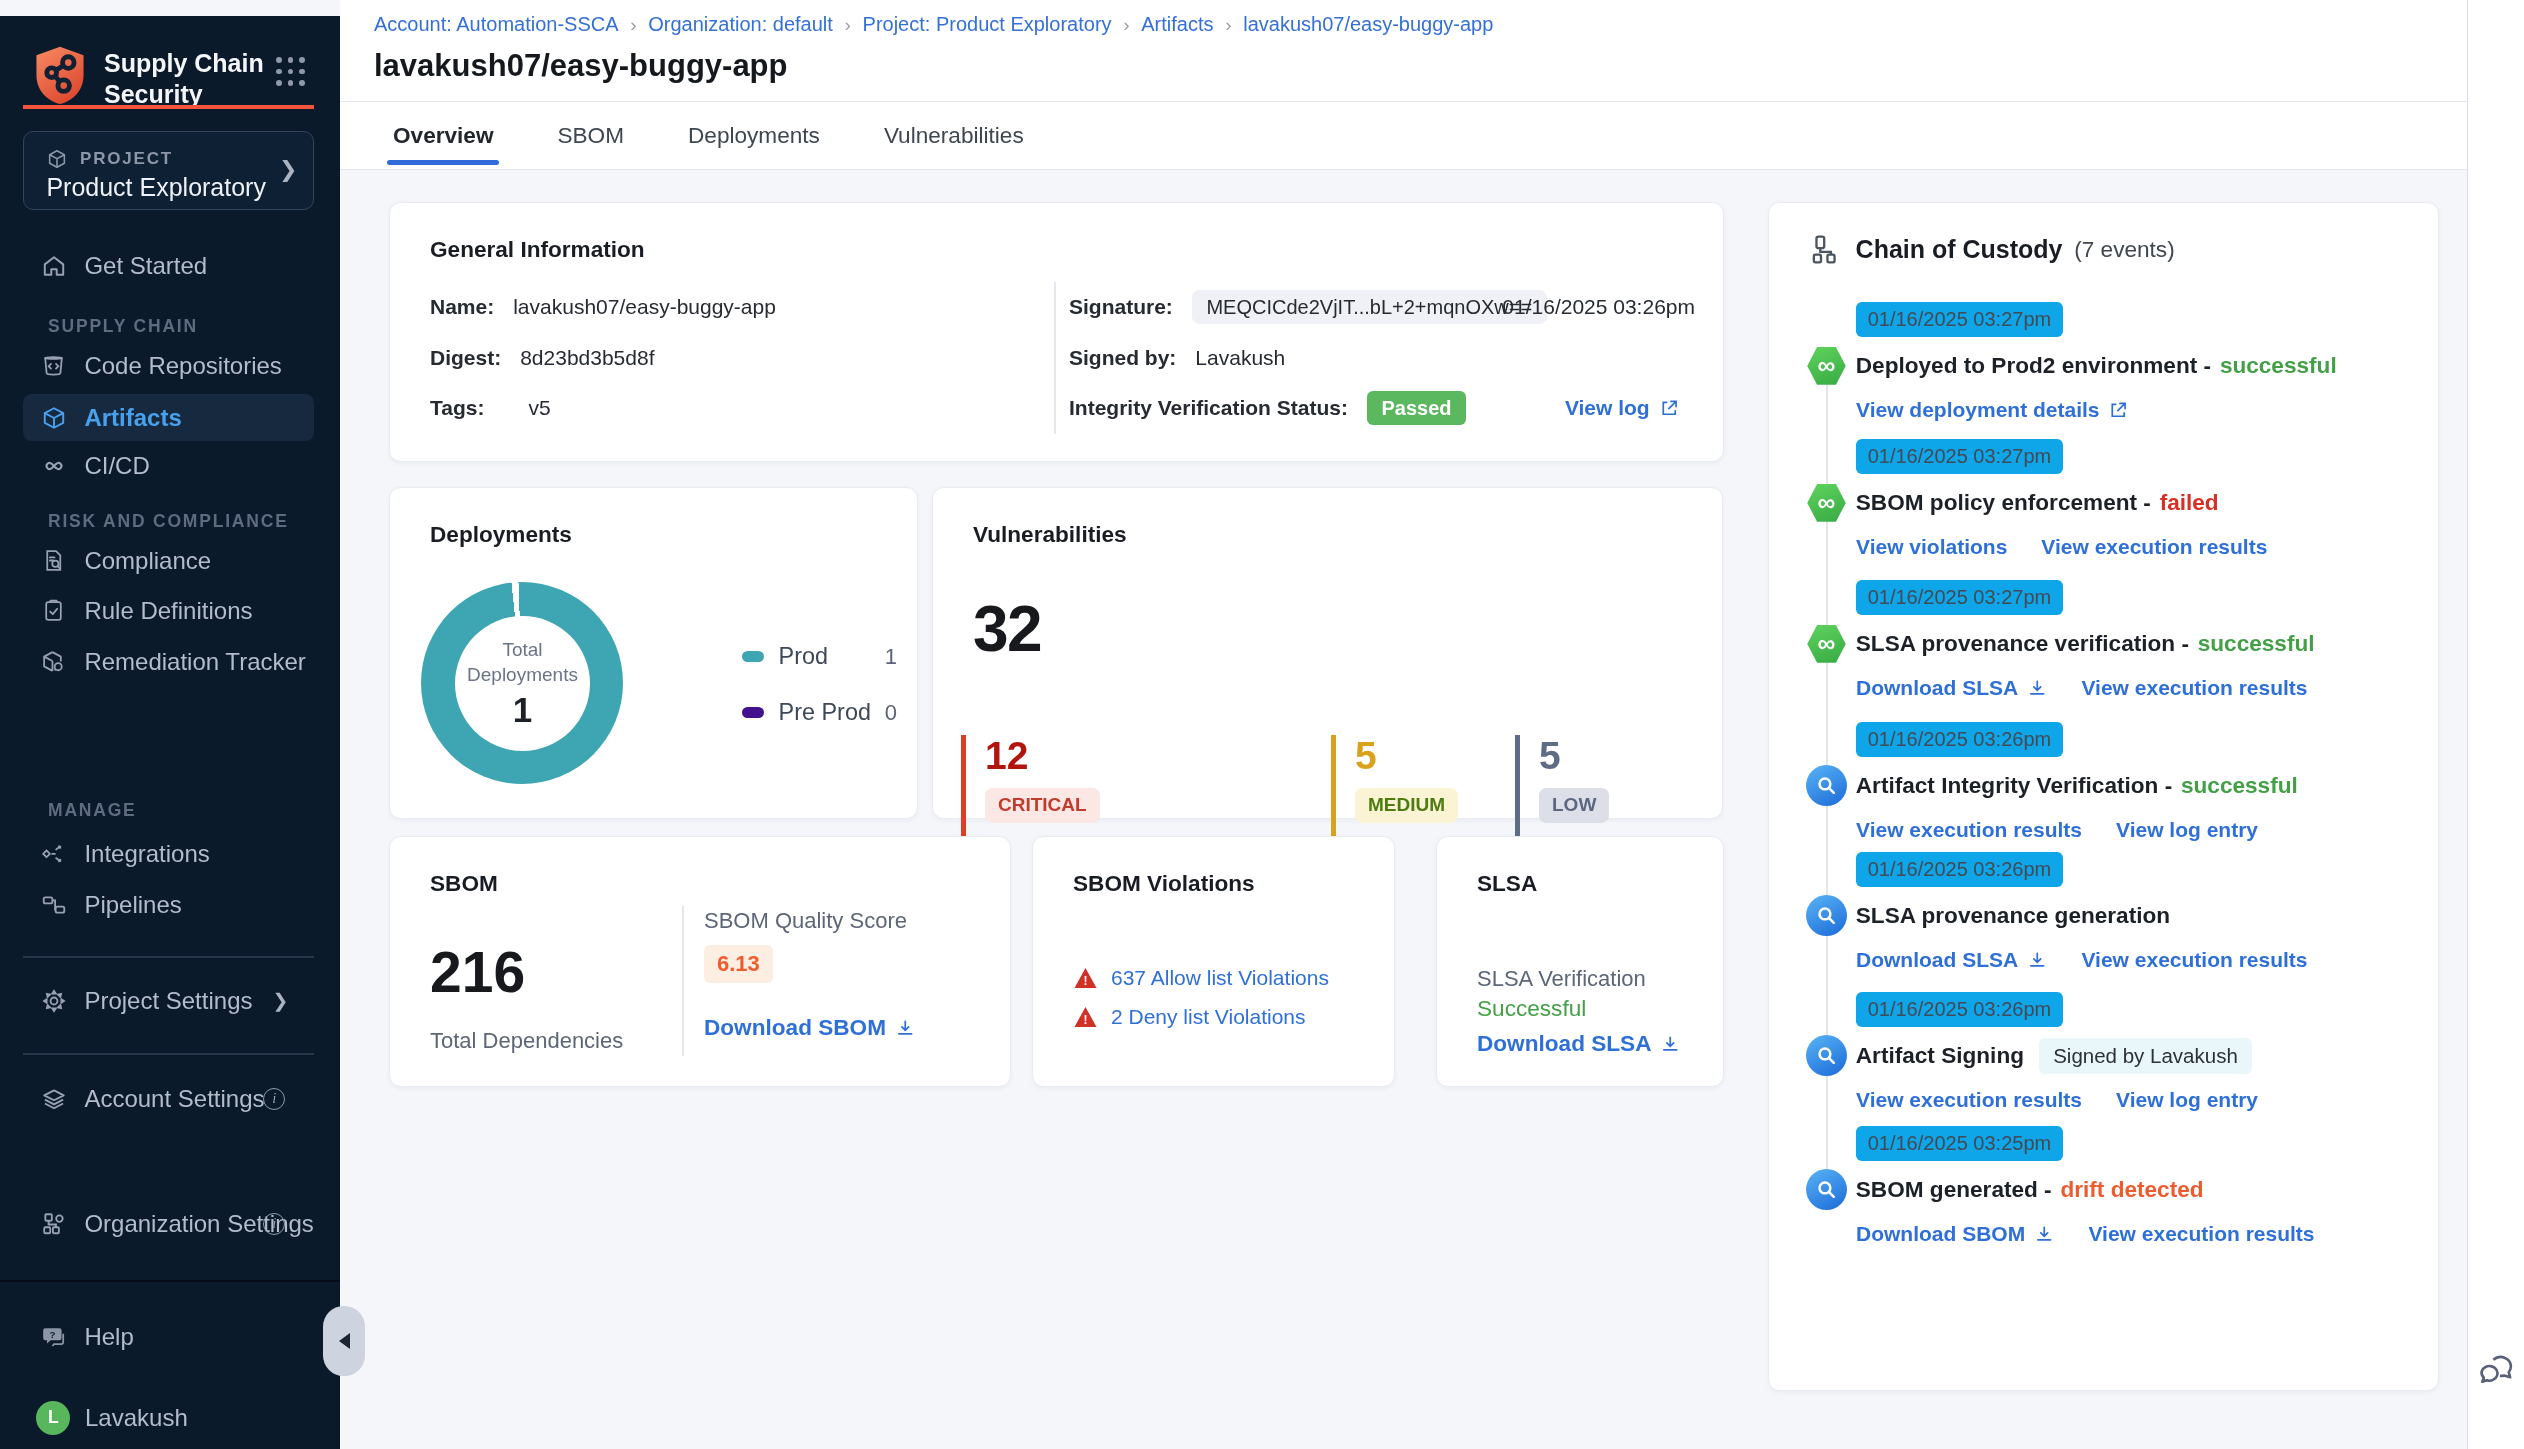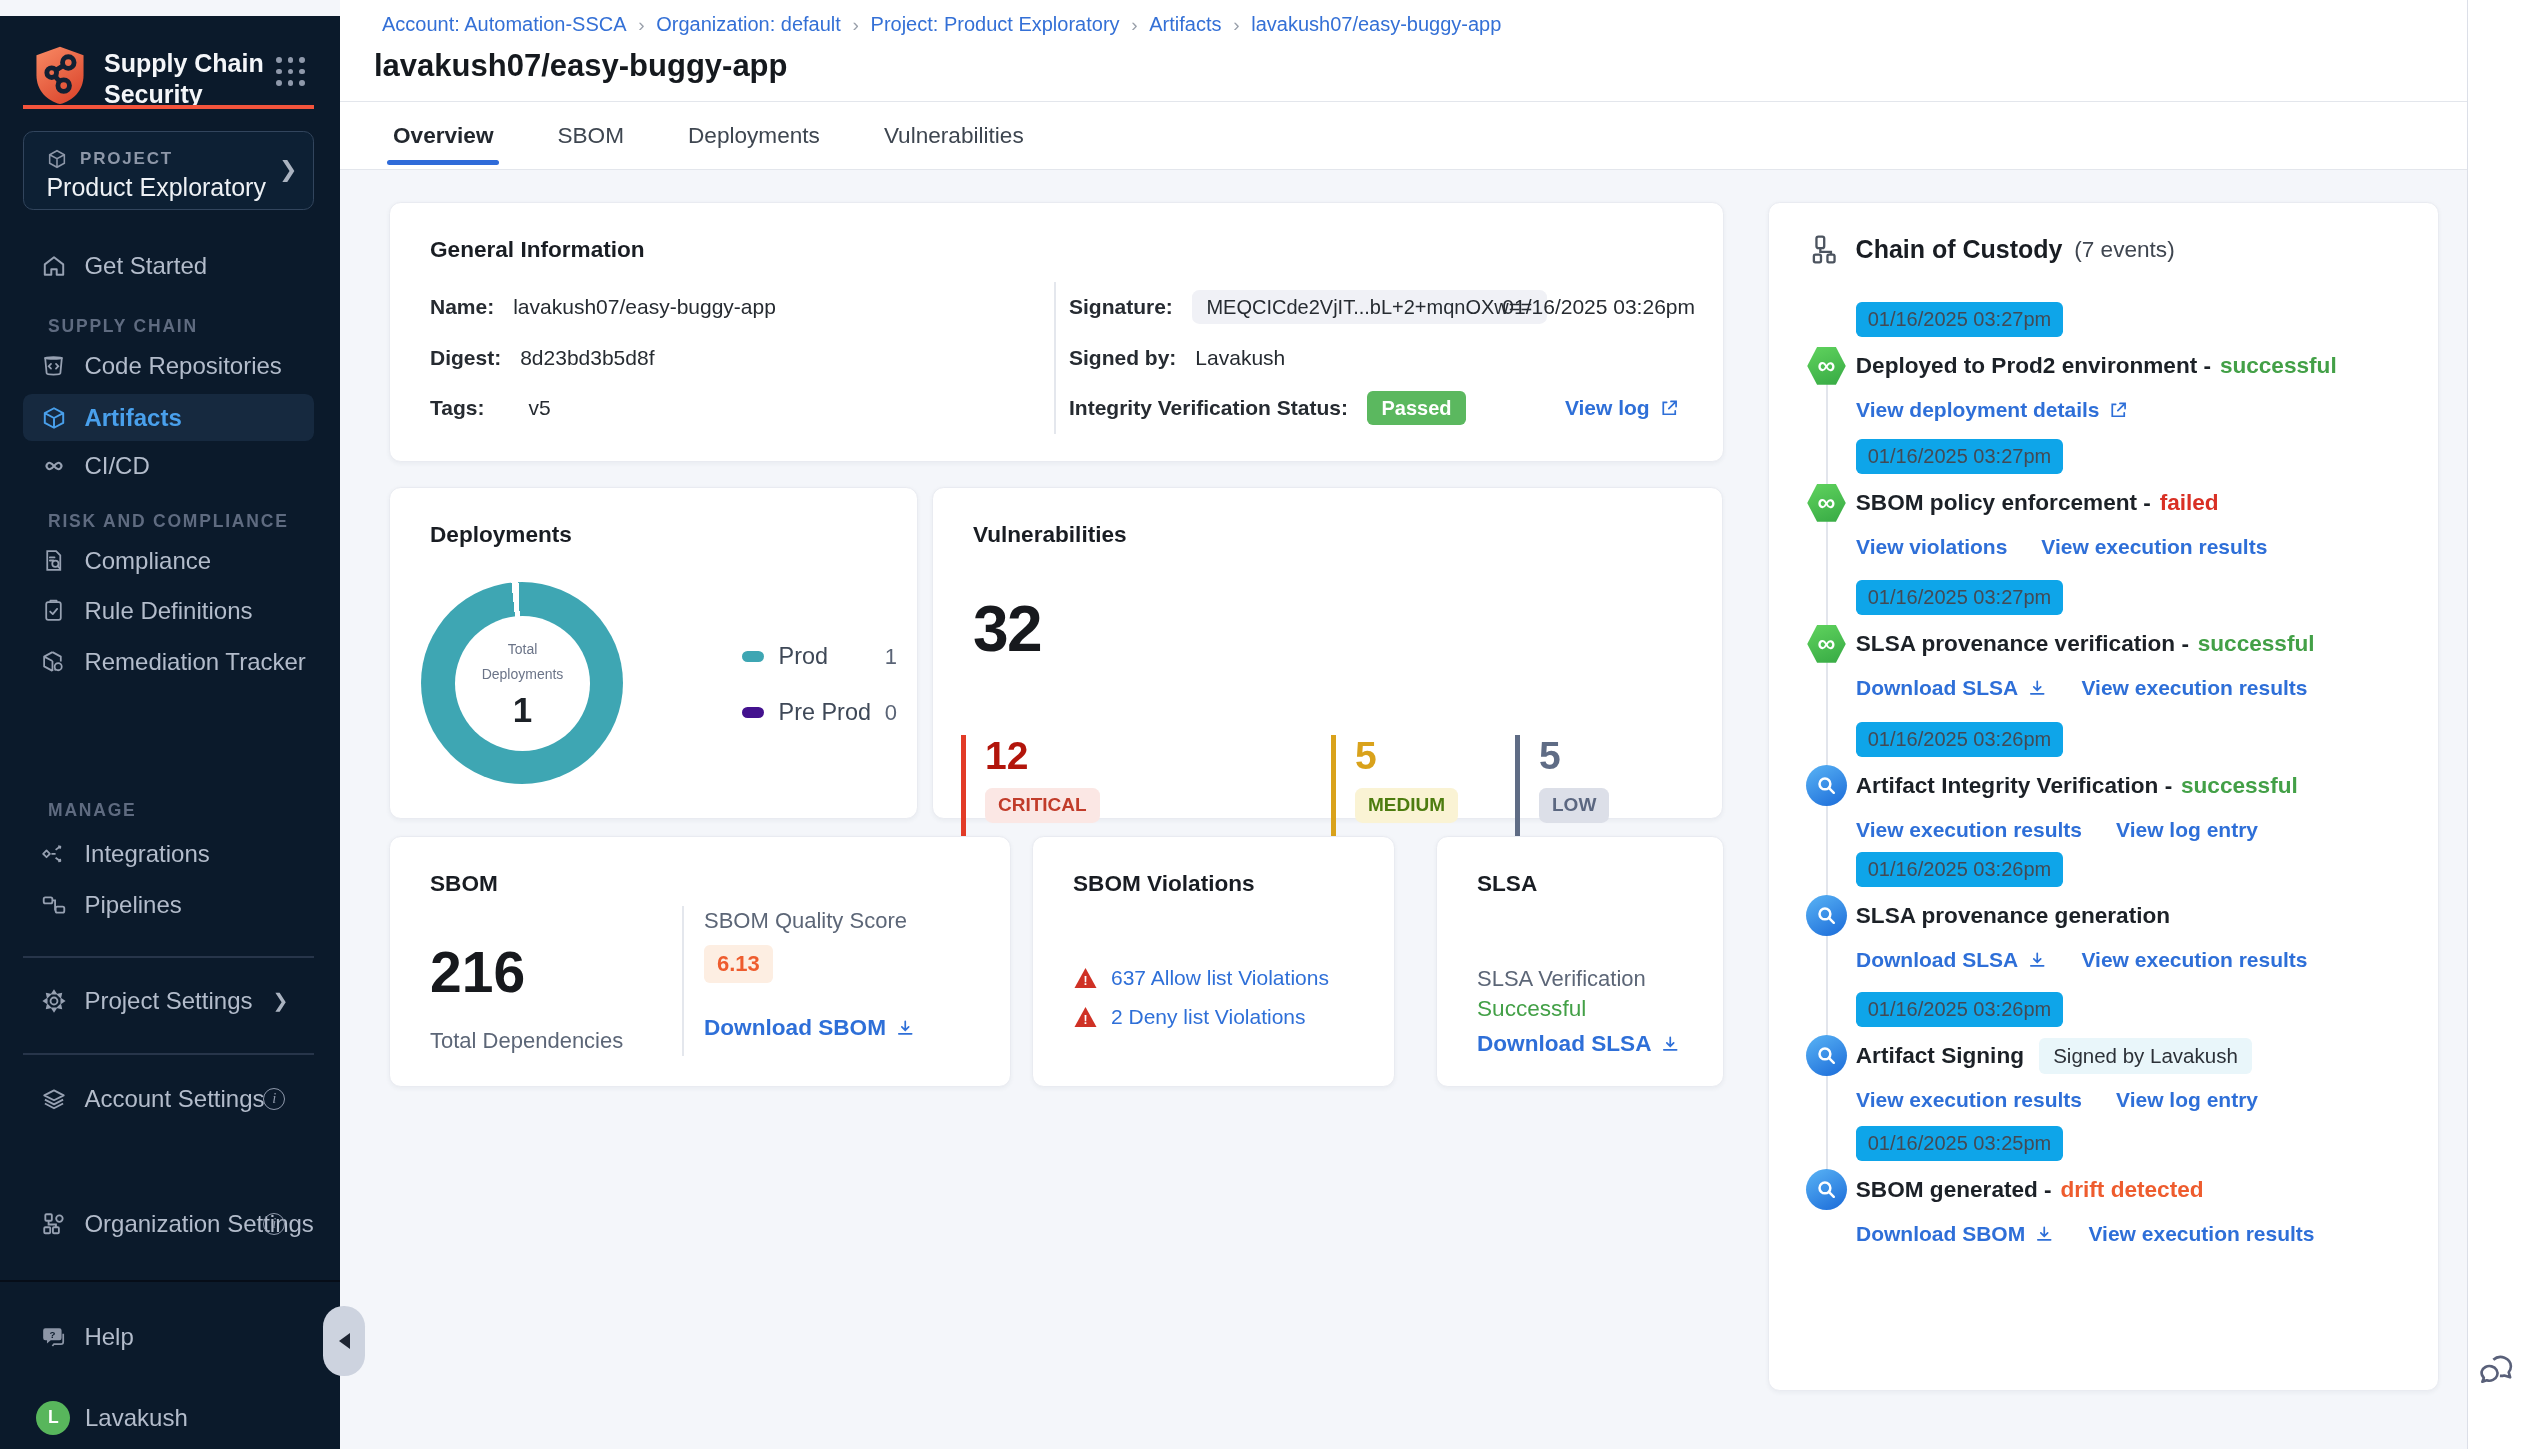--- a/index.html
+++ b/index.html
@@ -27,21 +27,21 @@
   .side-section { position:absolute; left:48px; font-size:17.5px; letter-spacing:1.8px; font-weight:700; color:#5f6b80; }
   .side-div { position:absolute; left:23.4px; width:291px; height:1.5px; background:#27354a; }
   .info-badge { position:absolute; right:29px; width:22px; height:22px; border:1.5px solid #8f99ab; border-radius:50%; color:#8f99ab; font-size:14.6px; display:flex; align-items:center; justify-content:center; font-style:italic; font-family:"Liberation Serif",serif; }
   .chev-right { position:absolute; right:26px; font-size:19px; color:#aab3c0; }
   .avatar { width:34px; height:34px; border-radius:50%; background:#58b65c; color:#fff; font-size:17.5px; font-weight:700; display:flex; align-items:center; justify-content:center; margin-left:13px; flex:none; }
   .collapse-tab { position:absolute; left:323px; top:1306px; width:42px; height:70px; background:#cdd3df; border-radius:20.5px; display:flex; align-items:center; justify-content:center; cursor:pointer; z-index:5; }
   .collapse-tab .tri { width:0; height:0; border-top:8.8px solid transparent; border-bottom:8.8px solid transparent; border-right:11.7px solid #1d2432; }
 
   
   #header { position:absolute; left:340px; top:0; width:2127px; height:102px; background:#fff; border-bottom:1.5px solid #e3e6ec; }
-  .breadcrumb { position:absolute; left:34px; top:13px; font-size:20px; display:flex; align-items:center;margin-left:8px; }
+  .breadcrumb { position:absolute; left:34px; top:13px; font-size:20px; display:flex; align-items:center; }
   .breadcrumb a { color:#3470d6; text-decoration:none; cursor:pointer; }
   .breadcrumb .sep { color:#9aa0ab; margin:0 11.7px; font-size:19px; }
   .page-title { position:absolute; left:34px; top:48px; font-size:31px; font-weight:700; color:#15191e; }
   #tabsbar { position:absolute; left:340px; top:102px; width:2127px; height:68px; background:#fff; border-bottom:1.5px solid #e3e6ec; display:flex; align-items:stretch; padding-left:53px; }
   .tab { position:relative; display:flex; align-items:center; font-size:22.6px; color:#3e4650; margin-right:64px; cursor:pointer; }
   .tab.active { color:#22272e; font-weight:700; }
   .tab.active::after { content:''; position:absolute; left:-5.8px; right:-5.8px; bottom:3.7px; height:5.8px; border-radius:3.7px; background:#2f6bd9; }
 
   
   #content { position:absolute; left:340px; top:170px; width:2127px; height:1279px; background:#f4f6fa; }
@@ -52,21 +52,21 @@
   
   .gi-row { position:absolute; display:flex; align-items:center; height:32px; font-size:21px; color:#262b31; }
   .gi-row .l { font-weight:700; margin-right:19px; }
   .sig-pill { background:#f0f1f6; border-radius:7.3px; padding:5.8px 14.6px; font-size:20px; color:#262b31; }
   .passed-badge { background:#5bb85f; color:#fff; font-weight:700; font-size:20px; border-radius:5.8px; padding:5.8px 14.6px; }
   .gi-div { position:absolute; left:664px; top:79px; width:1.5px; height:152px; background:#e4e7ed; }
 
   
   .donut { position:absolute; left:31px; top:94px; width:202px; height:202px; border-radius:50%; background:conic-gradient(from -2deg, #3ea6b3 0deg 356deg, #ffffff 356deg 360deg); }
   .donut-hole { position:absolute; left:34px; top:34px; width:135px; height:135px; background:#fff; border-radius:50%; display:flex; flex-direction:column; align-items:center; justify-content:center; text-align:center; }
-  .donut-hole .cap { font-size:14px; color:#6b7488; line-height:25px; }
+  .donut-hole .cap { font-size:19px; color:#6b7488; line-height:25px; }
   .donut-hole .num { font-size:35px; font-weight:700; color:#1c2127; margin-top:2.9px; }
   .legend { position:absolute; left:352px; top:155px; width:155px; }
   .leg-row { display:flex; align-items:center; margin-bottom:29px; }
   .leg-swatch { width:22px; height:11px; border-radius:5.8px; flex:none; }
   .leg-row .t { font-size:23.4px; color:#3e4857; margin-left:14.6px; flex:1; }
   .leg-row .v { font-size:22px; color:#5a6476; }
 
   
   .vuln-total { position:absolute; left:40px; top:104px; font-size:64px; font-weight:700; color:#17191d; letter-spacing:-1.5px; }
   .sev { position:absolute; top:247px; height:110px; border-left:5.1px solid; padding-left:19px; }

